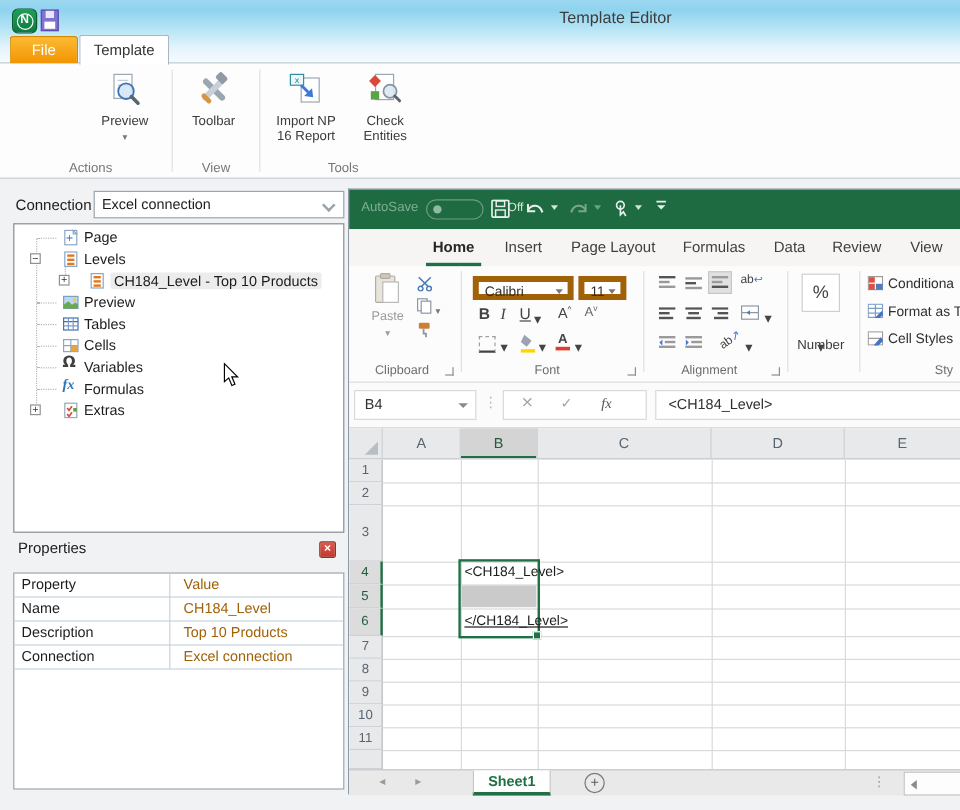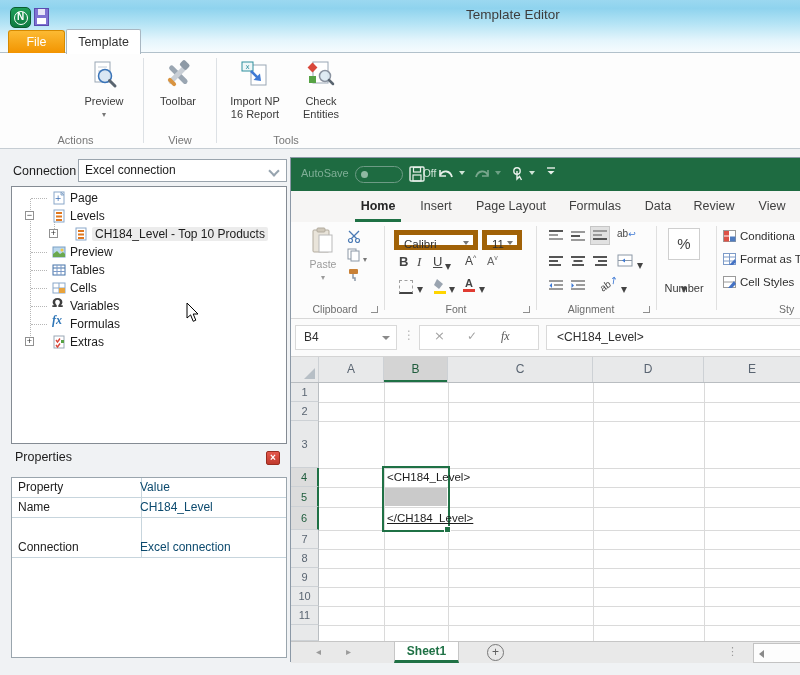--- a/index.html
+++ b/index.html
@@ -49,21 +49,21 @@
   .guide{position:absolute;border-left:1px dotted #b6b6b6;}
   .guideh{position:absolute;border-top:1px dotted #b6b6b6;}
   .tsel{background:#ececec;border-radius:2px;padding:0 3px;}
   #props-label{left:15px;top:450px;font-size:12.5px;color:#1c1c1c;}
   #props-close{left:266px;top:451px;width:14px;height:14px;background:linear-gradient(#e4584c,#c03a2c);
     border:1px solid #992d20;box-sizing:border-box;border-radius:2px;color:#fff;font-size:10px;font-weight:bold;
     line-height:12px;text-align:center;}
   #propspanel{left:11px;top:477px;width:276px;height:181px;background:#fff;border:1px solid #9aa5ad;box-sizing:border-box;}
   .prow{position:absolute;left:0;width:274px;height:20px;border-bottom:1px solid #c7d5dd;box-sizing:border-box;}
   .prow .c1{position:absolute;left:6px;top:0;width:118px;line-height:19px;font-size:12px;color:#1c1c1c;}
-  .prow .c2{position:absolute;left:128px;top:0;line-height:19px;font-size:12px;color:#0c4a6e;white-space:nowrap;}
+  .prow .c2{position:absolute;left:141px;top:0;line-height:19px;font-size:12px;color:#a16207;white-space:nowrap;}
   #pcoldiv{position:absolute;left:129px;top:0;width:1px;height:80px;background:#c7d5dd;}
 
   
   #excel{left:290px;top:157px;width:510px;height:505px;background:#fff;border-left:1px solid #8b98a6;border-top:1px solid #8b98a6;box-sizing:border-box;}
   #xl-title{position:absolute;left:0;top:0;width:510px;height:33px;background:#1e6b41;}
   #autosave{position:absolute;left:10px;top:9px;font-size:11px;color:#7fae96;}
   #as-pill{position:absolute;left:64px;top:8px;width:46px;height:15px;border:1px solid #6d9b85;border-radius:9px;}
   #as-pill .dot{position:absolute;left:5px;top:4px;width:7px;height:7px;border-radius:50%;background:#8fb9a2;}
   #as-pill .off{position:absolute;left:19px;top:1px;font-size:10px;color:#d5e8dc;margin-left:48px;}
   .qat{position:absolute;top:8px;}
@@ -297,20 +297,24 @@
 
   <div id="propspanel" class="abs">
     <div id="pcoldiv"></div>
     <div class="prow" style="top:0;">
       <span class="c1">Property</span>
       <span class="c2">Value</span>
     </div>
     <div class="prow" style="top:20px;">
       <span class="c1">Name</span>
       <span class="c2">CH184_Level</span>
+    </div>
+    <div class="prow" style="top:40px;">
+      <span class="c1">Description</span>
+      <span class="c2">Top 10 Products</span>
     </div>
     <div class="prow" style="top:60px;">
       <span class="c1">Connection</span>
       <span class="c2">Excel connection</span>
     </div>
   </div>
 
   <div id="excel" class="abs">
 
     <div id="xl-title">

